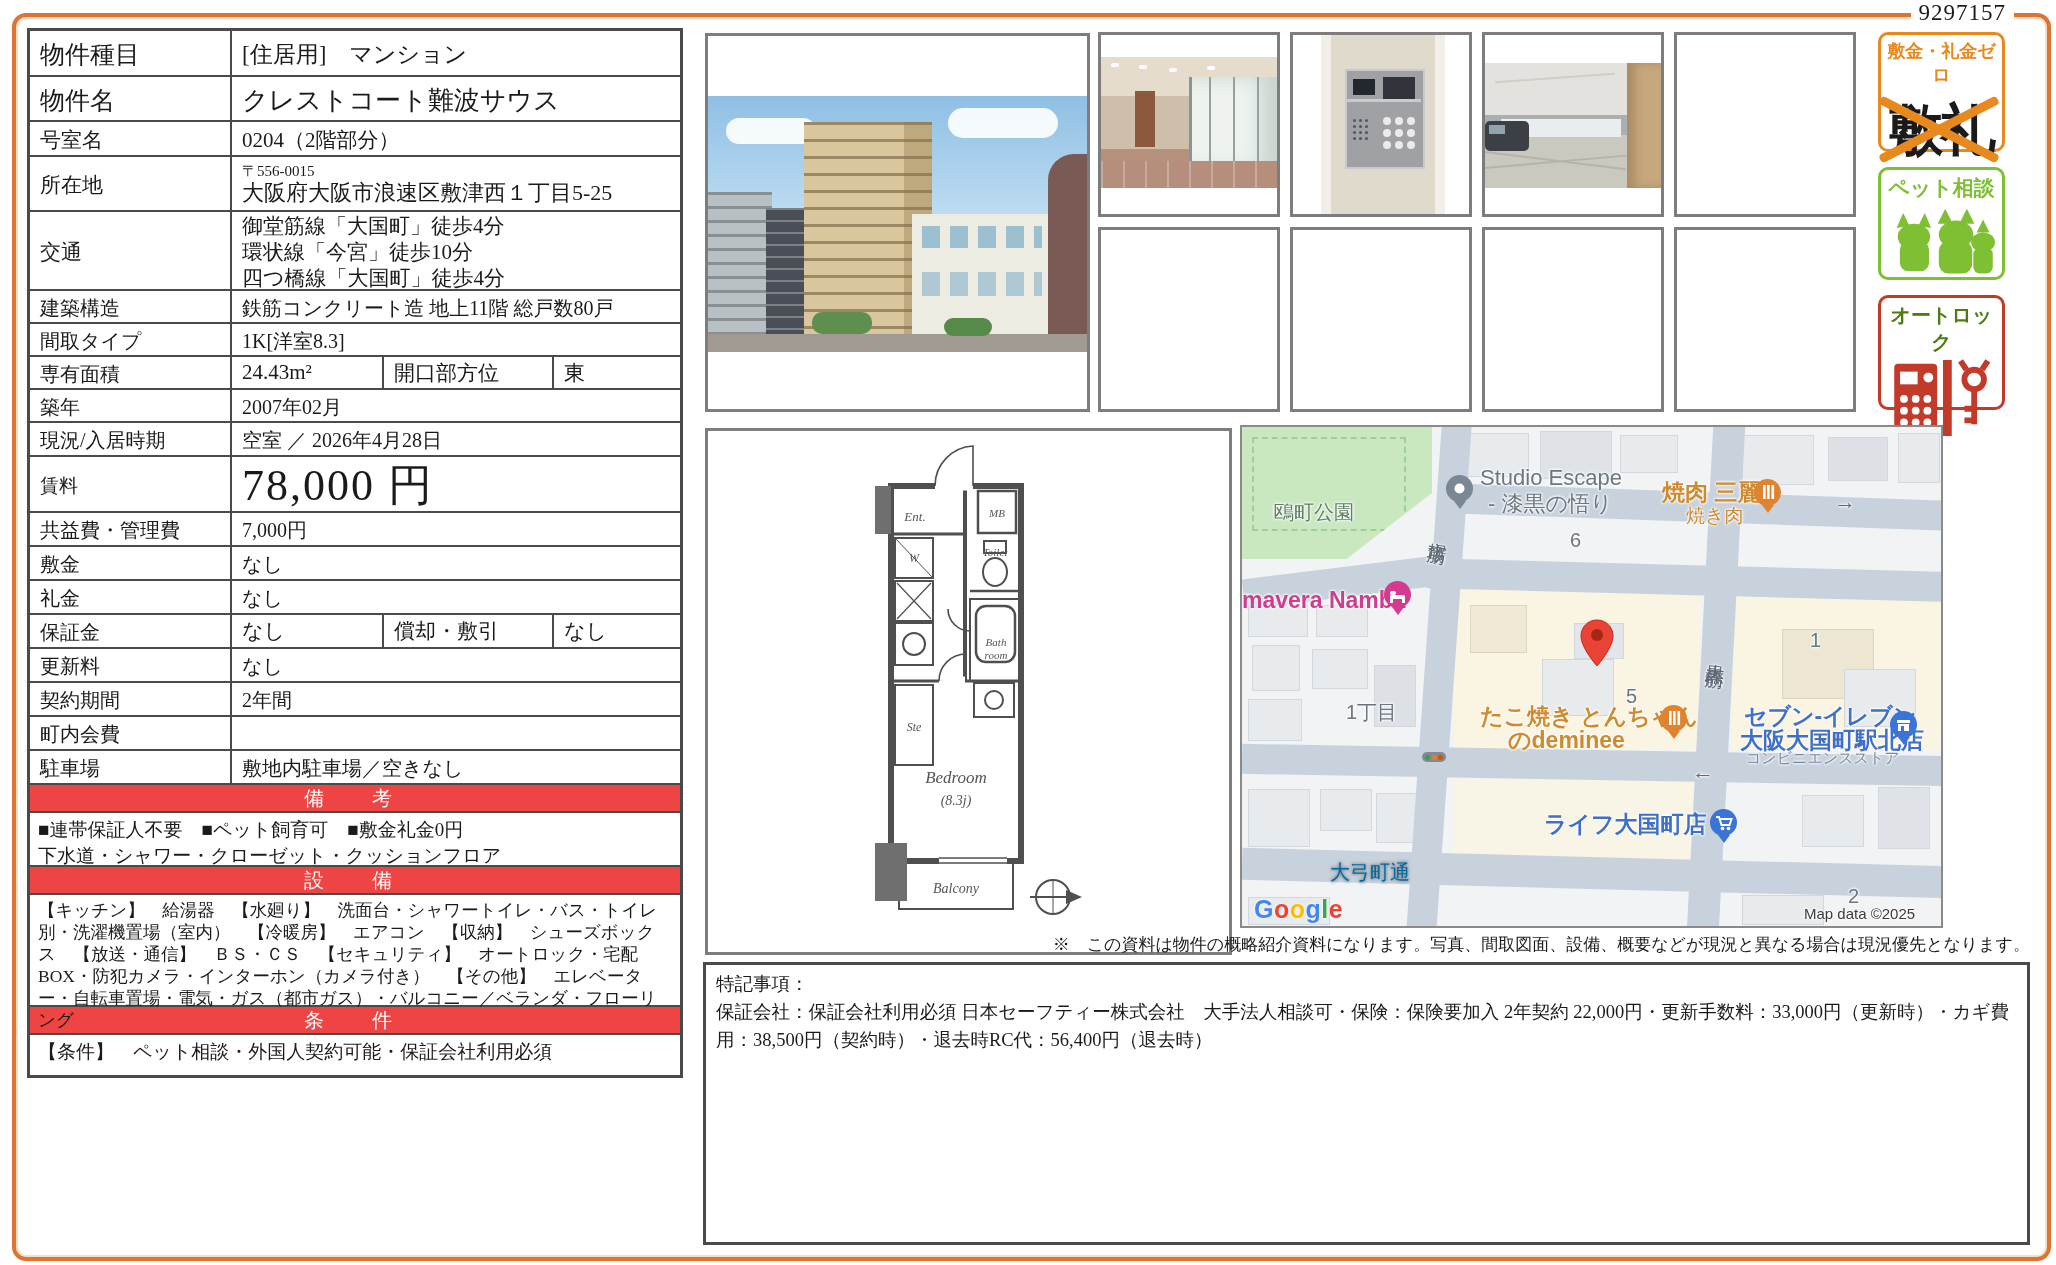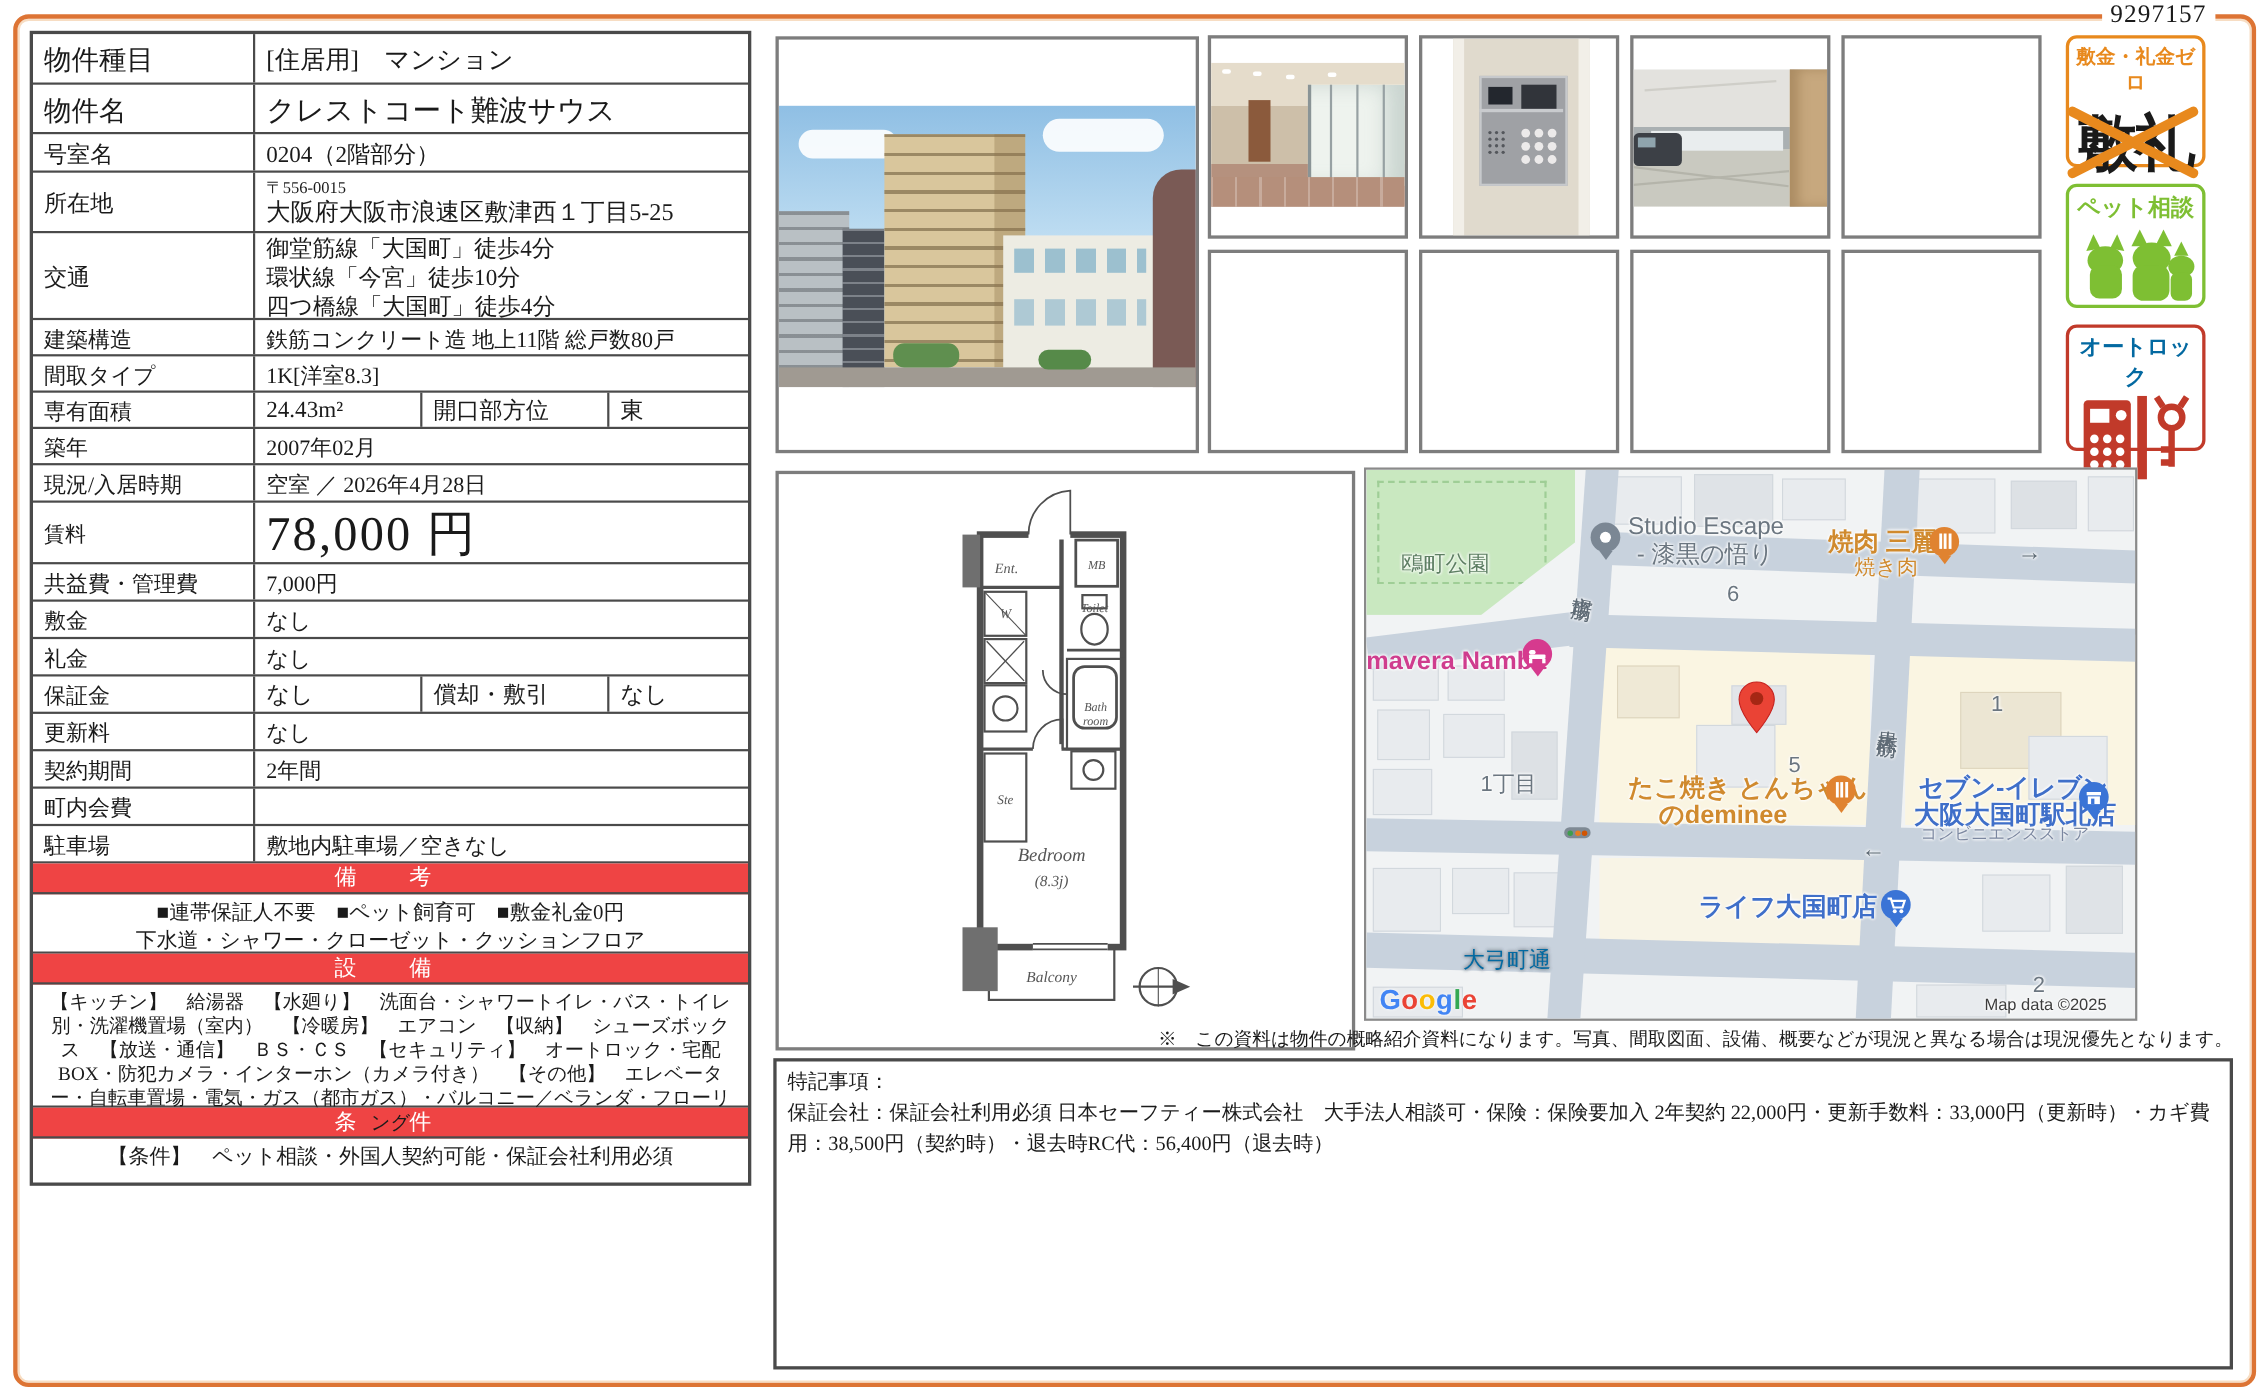--- a/index.html
+++ b/index.html
@@ -21,21 +21,21 @@
   .sub1{width:152px;border-right:2px solid #4a4a4a;box-sizing:border-box;padding-left:10px;display:flex;align-items:center;font-size:21px;}
   .sub2{width:170px;border-right:2px solid #4a4a4a;box-sizing:border-box;padding-left:10px;display:flex;align-items:center;font-size:21px;}
   .sub3{flex:1;padding-left:10px;display:flex;align-items:center;font-size:21px;}
   .f25{font-size:25px;} .f23{font-size:23px;} .f26{font-size:26px;} .f20{font-size:20px;}
   .postal{font-size:15px;line-height:17px;padding-top:3px;}
   .addr{font-size:22px;line-height:26px;}
   .tline{font-size:21px;line-height:26px;}
   .rent{font-size:44px;letter-spacing:2px;line-height:48px;}
   .secbar{height:26px;background:#ef4444;color:#fff;font-size:20px;letter-spacing:14px;text-align:center;
           line-height:26px;border-bottom:2px solid #4a4a4a;}
-  .sectext{padding:4px 8px;font-size:19px;line-height:26px;border-bottom:2px solid #4a4a4a;box-sizing:border-box;text-align:center;}
+  .sectext{padding:4px 8px;font-size:19px;line-height:26px;border-bottom:2px solid #4a4a4a;box-sizing:border-box;}
   .sectext.equip{font-size:17.5px;line-height:22px;}
   
   .pbox{border:3px solid #7d7d7d;background:#fff;box-sizing:border-box;overflow:hidden;}
   .art{position:absolute;overflow:hidden;}
   
   .sky{position:absolute;inset:0;background:linear-gradient(180deg,#8fbfe4 0%,#c6e2f4 55%,#e9f3f9 100%);}
   .cloud{position:absolute;background:rgba(255,255,255,.9);border-radius:20px;}
   .bldg{position:absolute;}
   
   .badge{position:absolute;left:1878px;width:127px;border-radius:10px;background:#fff;box-sizing:border-box;
@@ -260,21 +260,21 @@
           <polygon points="66,16 73,2 80,16"></polygon>
         <ellipse cx="63" cy="26" rx="16" ry="13"></ellipse>
           <rect x="47" y="32" width="31" height="30" rx="9"></rect>
         <polygon points="82,24 88,12 94,24"></polygon>
           <ellipse cx="88" cy="33" rx="11" ry="9"></ellipse>
         <rect x="79" y="38" width="18" height="24" rx="6"></rect>
       </g>
     </svg>
   </div>
   <div class="badge" style="top:295px;height:115px;border:3px solid #c13a2a" data-name="badge-autolock">
-    <div class="btitle" style="color:#0369a1;font-size:20px" data-name="badge-label">オートロック</div>
+    <div class="btitle" style="color:#4d7c0f;font-size:20px" data-name="badge-label">オートロック</div>
     <svg width="108" height="78" viewBox="0 0 110 80" style="margin-top:2px" data-name="autolock-icon">
       <rect x="6" y="6" width="44" height="70" rx="4" fill="#c13a2a"></rect>
       <rect x="12" y="14" width="18" height="13" fill="#fff"></rect>
       <circle cx="41" cy="20" r="5" fill="#fff"></circle>
       <g fill="#fff">
         <circle cx="16" cy="42" r="4"></circle>
           <circle cx="28" cy="42" r="4"></circle>
           <circle cx="40" cy="42" r="4"></circle>
         <circle cx="16" cy="54" r="4"></circle>
           <circle cx="28" cy="54" r="4"></circle>

